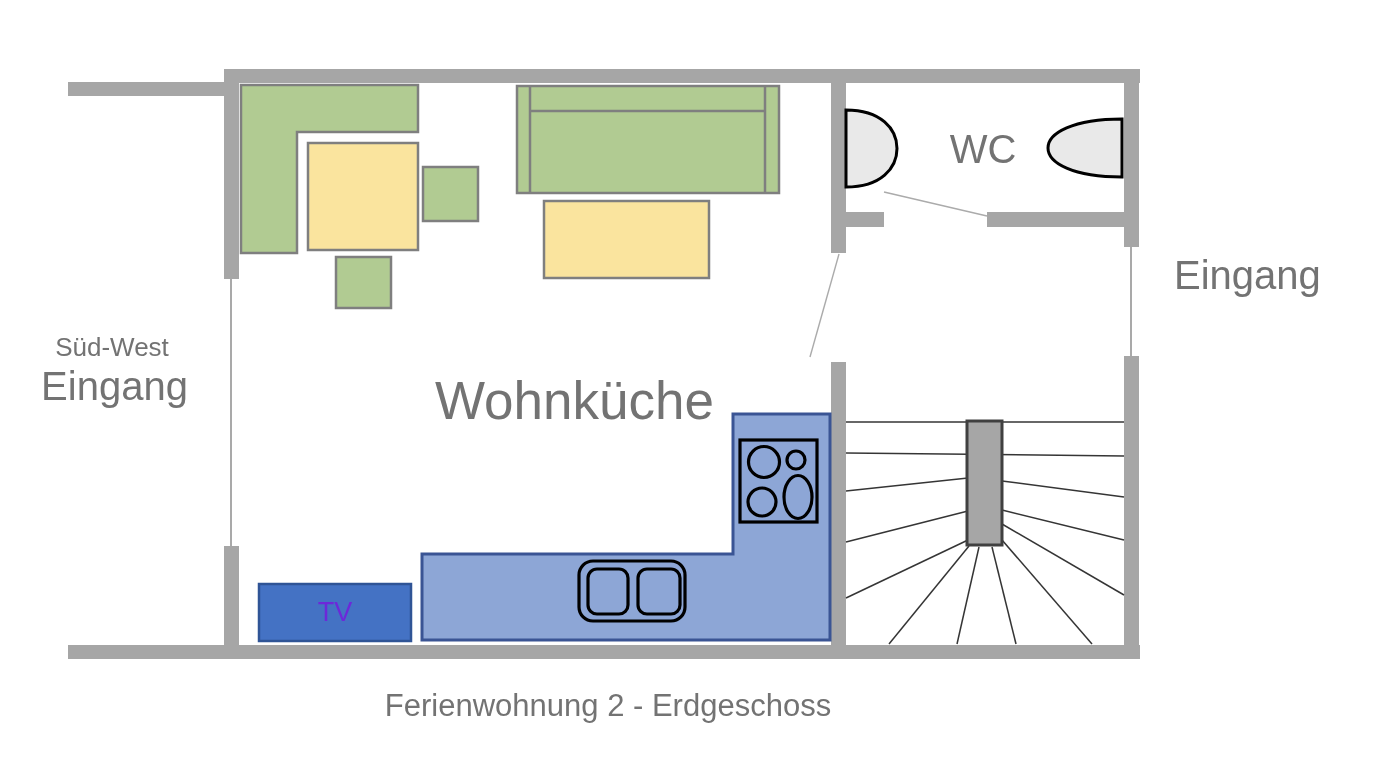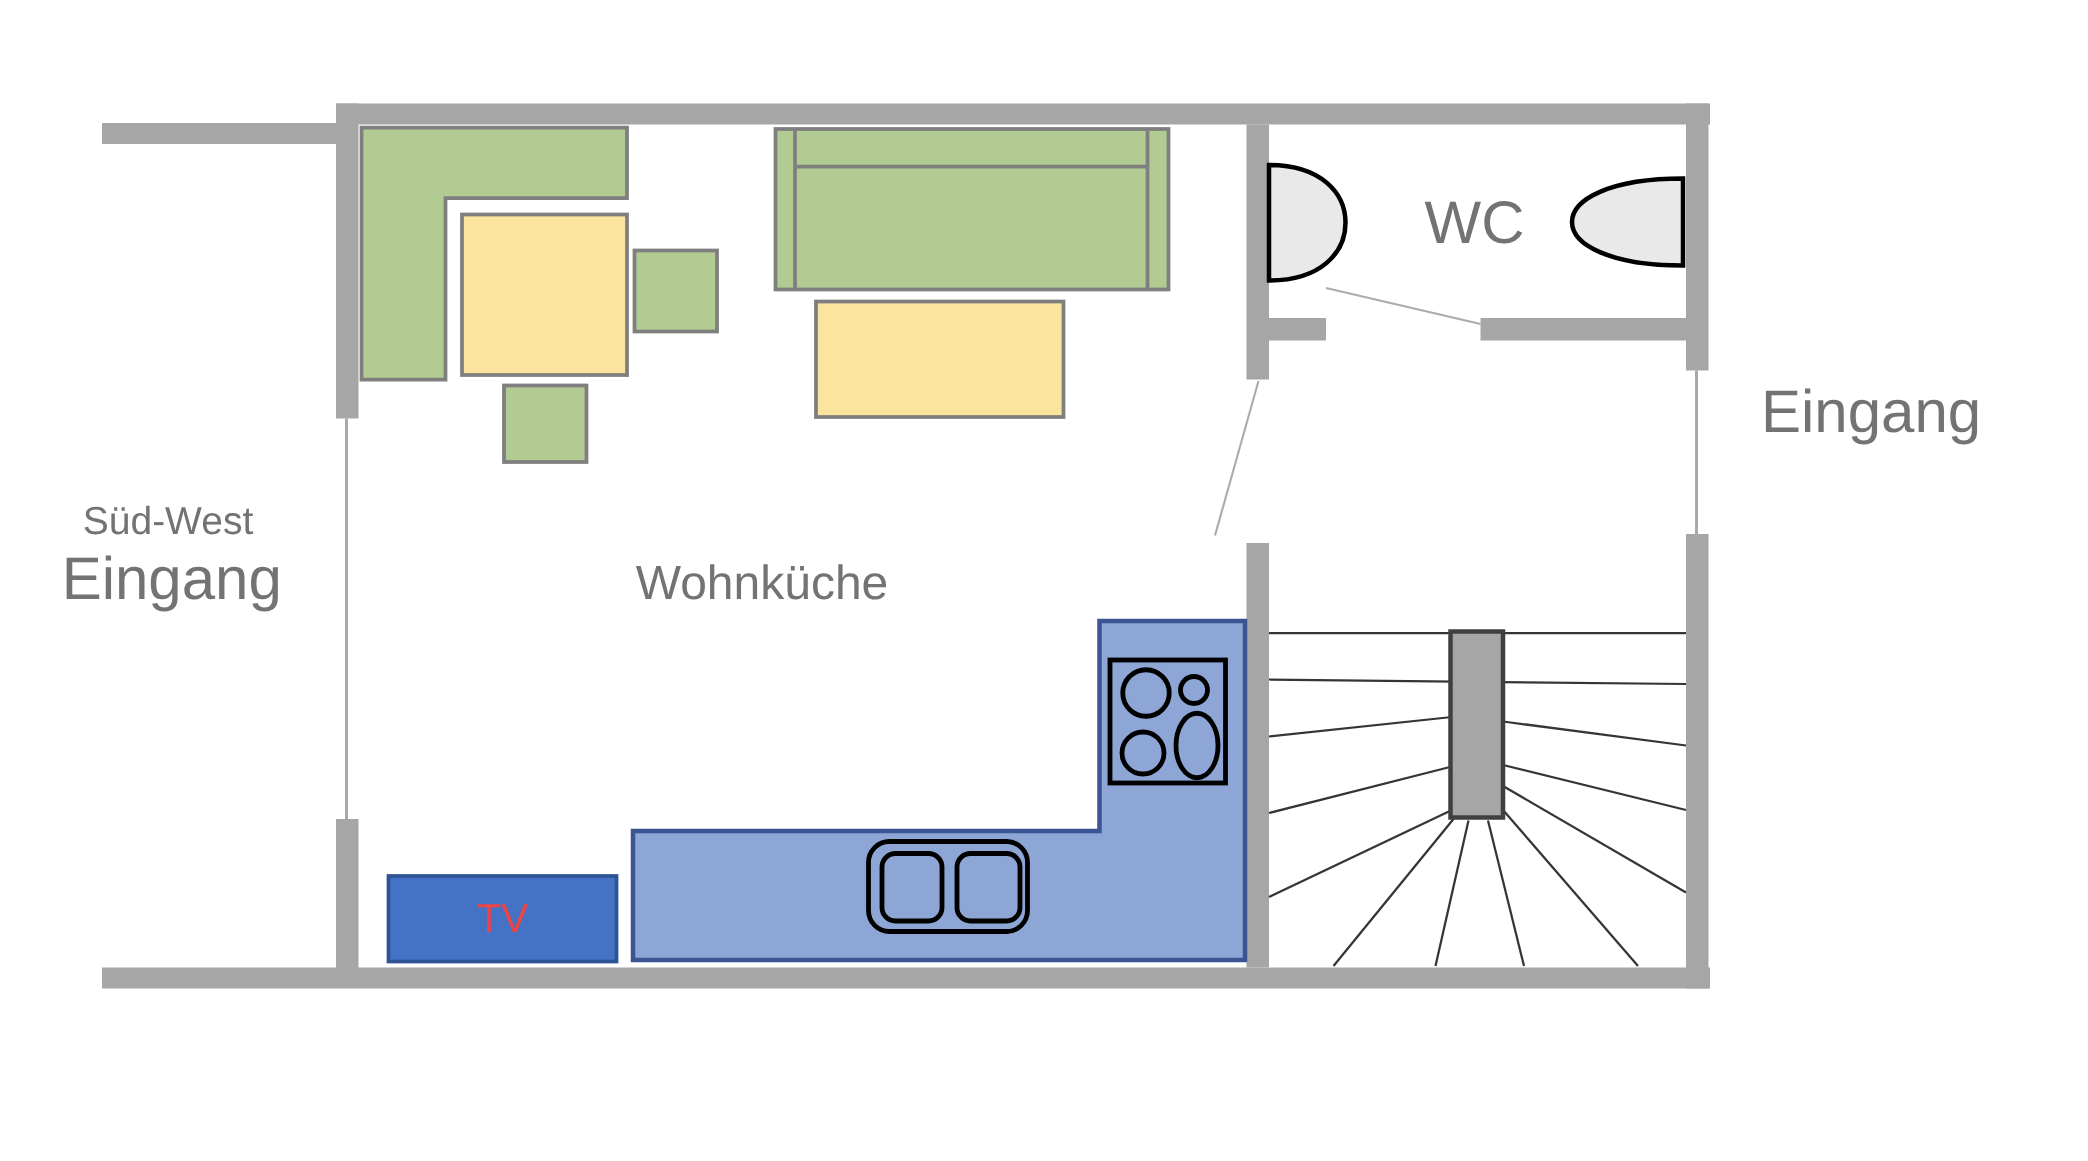--- a/index.html
+++ b/index.html
@@ -19,27 +19,27 @@
   .appliance{stroke:#000000;stroke-width:3.2;fill:none;}
   .fixture{stroke:#000000;stroke-width:3;}
   .opening-line{stroke:#a9a9a9;stroke-width:2;}
   .swing-line{stroke:#ababab;stroke-width:1.4;}
   .stair-line{stroke:#353535;stroke-width:1.5;}
   .pillar{stroke:#404040;stroke-width:3;}
   
   .lbl{position:absolute;color:#737373;text-align:center;white-space:nowrap;}
   .lbl-sw     {left:32px;  top:332px; width:160px; font-size:26px;}
   .lbl-ter    {left:32px;  top:364px; width:165px; font-size:40px;}
-  .lbl-wk     {left:408px; top:370px; width:200px; font-size:32px;}
+  .lbl-wk     {left:435px; top:370px; width:200px; font-size:53px;}
   .lbl-wc     {left:933px; top:127px; width:100px; font-size:40px;}
   .lbl-flur   {left:934px; top:283px; width:100px; font-size:39px;}
   .lbl-ein    {left:1174px;top:248px; text-align:left; font-size:40px; line-height:54px;}
   .lbl-tv     {left:259px; top:584px; width:152px; height:57px;
                display:flex;align-items:center;justify-content:center;
-               color:#ef4444;font-size:27px;}
+               color:#6d28d9;font-size:27px;}
   .lbl-title  {left:308px; top:688px; width:600px; font-size:31px;}
 </style>
 </head>
 <body>
 
 <div class="canvas">
 
   <svg class="plan-svg" width="1392" height="774" viewBox="0 0 1392 774">
 
     <g>
@@ -111,14 +111,15 @@
   </svg>
 
   <div class="lbl lbl-sw">Süd-West</div>
   <div class="lbl lbl-ter">Eingang</div>
   <div class="lbl lbl-wk">Wohnküche</div>
   <div class="lbl lbl-wc">WC</div>
   <div class="lbl lbl-ein">
     <div>Eingang</div>
   </div>
   <div class="lbl lbl-tv">TV</div>
+  <div class="lbl lbl-title">Ferienwohnung 2 - Erdgeschoss</div>
 
 </div>
 
 </body></html>

